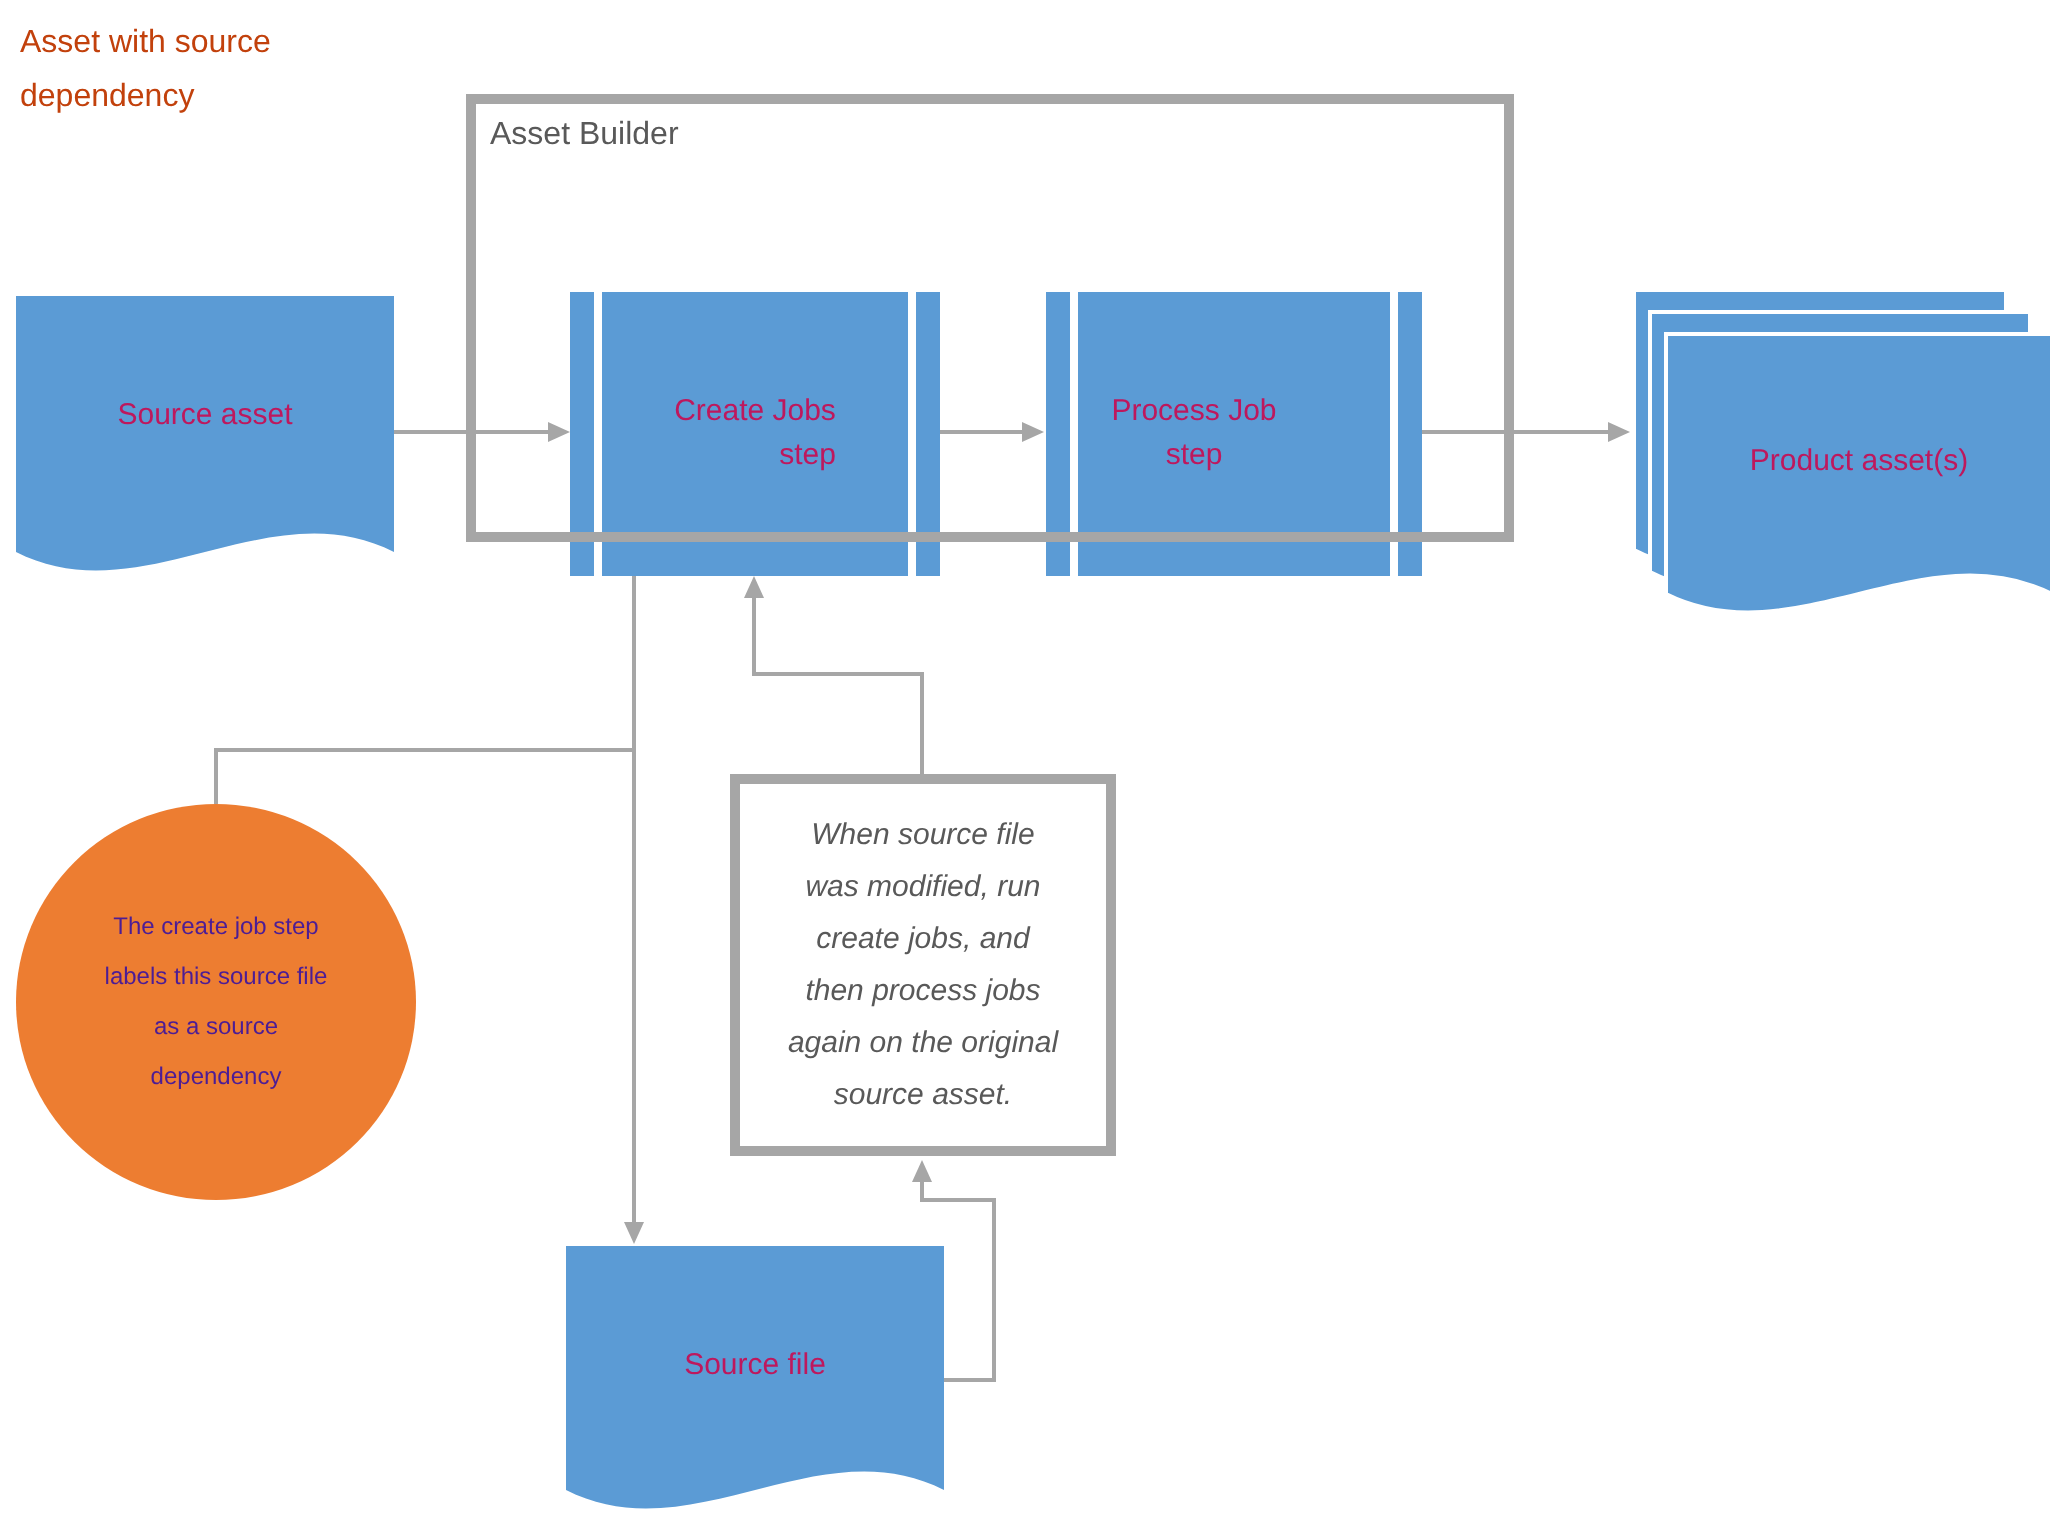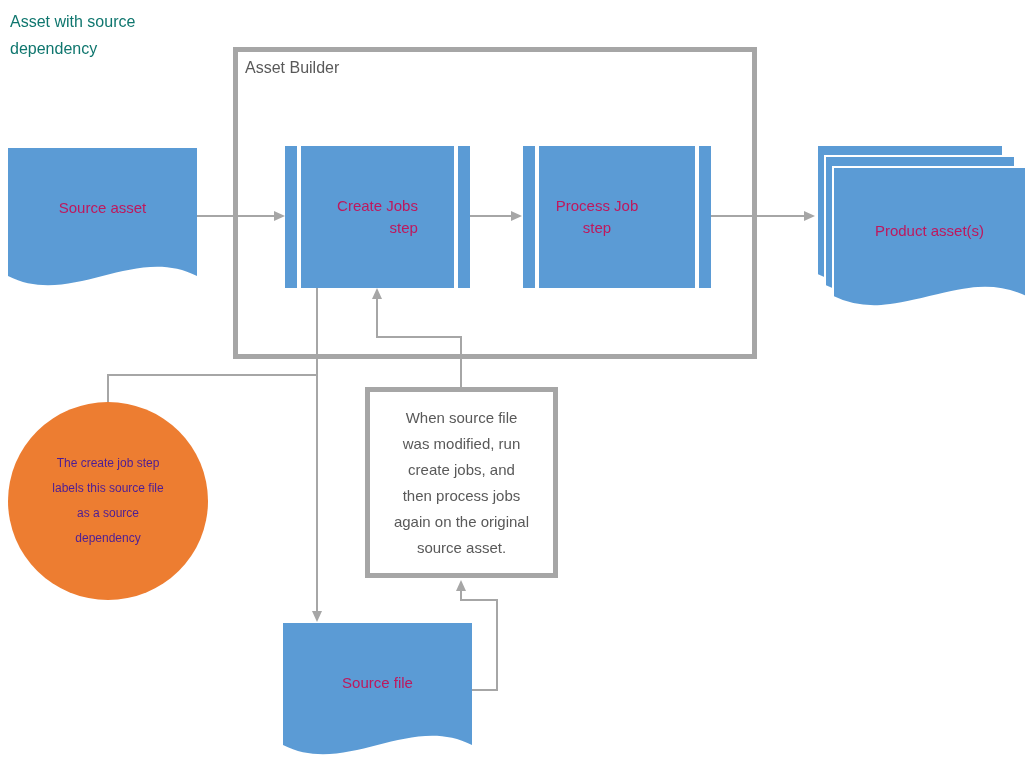--- a/index.html
+++ b/index.html
@@ -3,28 +3,28 @@
 <meta charset="utf-8">
 <style>
   * { margin:0; padding:0; box-sizing:border-box; }
   html,body { background:#ffffff; font-family:"Liberation Sans", sans-serif; }
   .canvas { position:relative; width:1032px; height:767px; background:#ffffff; overflow:hidden; }
   .layer { position:absolute; left:0; top:0; width:1032px; height:767px; }
   .label { position:absolute; display:flex; align-items:center; justify-content:center;
            text-align:center; color:#be185d; font-size:15px; line-height:22px;
            white-space:pre-line; pointer-events:none; }
   .title { position:absolute; left:10px; top:8px; width:230px; font-size:16px;
-           line-height:27px; color:#0f766e; white-space:pre-line; }
-  .frame { position:absolute; left:233px; top:47px; width:524px; height:312px;
+           line-height:27px; color:#c2410c; white-space:pre-line; }
+  .frame { position:absolute; left:233px; top:47px; width:524px; height:224px;
            border:5px solid #a6a6a6; background:transparent;padding-left:32px; }
   .frame-label { position:absolute; left:7px; top:7px; font-size:16px; color:#595959; }
   .callout { position:absolute; left:365px; top:387px; width:193px; height:191px;
              border:5px solid #a6a6a6; background:#ffffff; display:flex;
              align-items:center; justify-content:center; text-align:center;
-             color:#595959; font-size:15px; line-height:26px; white-space:pre-line; }
+             color:#595959; font-size:15px; line-height:26px; white-space:pre-line;font-style:italic; }
   .circle { position:absolute; left:8px; top:402px; width:200px; height:198px;
             border-radius:50%; background:#ed7d31; display:flex; align-items:center;
             justify-content:center; text-align:center; color:#4c1d95; font-size:12px;
             line-height:25px; white-space:pre-line; }
 </style>
 </head>
 <body>
 
 <div class="canvas">
 

